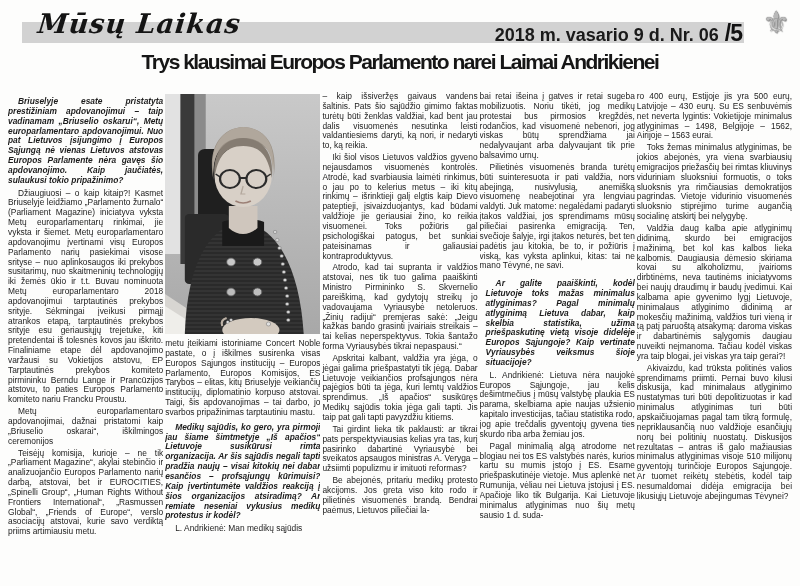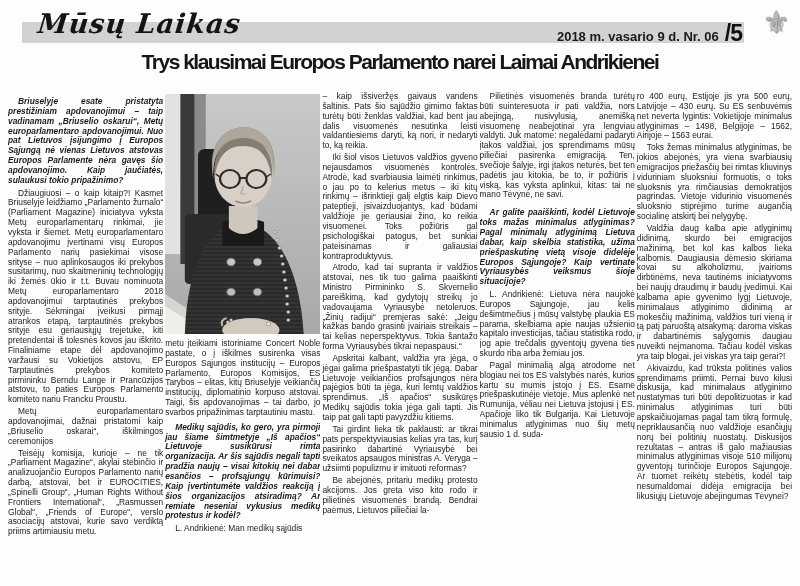--- a/index.html
+++ b/index.html
@@ -8,21 +8,21 @@
     font-family:"Liberation Sans", sans-serif;color:#1c1c1c;overflow:hidden;
   }
   
   .mast-bar{position:absolute;left:22px;top:22px;width:722px;height:21px;background:#d2d2d2;}
   .mast-title{
     position:absolute;left:38px;top:8px;
     font-family:"DejaVu Serif", serif;font-style:italic;font-weight:bold;
     font-size:27px;letter-spacing:1px;color:#141414;transform:skewX(-6deg);
   }
   .mast-right{position:absolute;right:58px;top:20px;display:flex;align-items:baseline;gap:6px;}
-  .mast-issue{font-weight:bold;font-size:13px;color:#1a1a1a;margin-left:33px;}
+  .mast-issue{font-weight:bold;font-size:18px;color:#1a1a1a;margin-left:33px;}
   .mast-page{font-weight:bold;font-size:23px;letter-spacing:-1px;color:#111;}
   .fleur{
     position:absolute;right:10px;top:4px;font-size:31px;color:#b9b9b9;
     text-shadow:0 0 1px #555, 1px 1px 1px #999;
   }
   
   .headline{
     position:absolute;top:50px;left:0;width:100%;text-align:center;
     font-size:21px;font-weight:bold;letter-spacing:-1.5px;color:#161616;margin:0;
   }
@@ -31,21 +31,21 @@
     position:absolute;top:92px;left:8px;width:784px;height:486px;
     display:flex;gap:2px;
   }
   .col{
     flex:1 1 0;overflow:hidden;text-align:justify;
     font-size:8.4px;line-height:9.85px;
   }
   .col p{margin:0 0 2px 0;text-indent:10px;}
   .col p.cont{text-indent:0;}
   .col p.question{font-weight:bold;font-style:italic;margin-top:5px;margin-bottom:3px;}
-  .col p.gap-top{margin-top:8px;}
+  .col p.gap-top{margin-top:8px;margin-left:6px;}
   
   .photo{width:100%;height:240px;margin:2px 0 5px 0;display:block;}
 </style>
 </head>
 <body>
 
 <div class="page">
 
   <div class="mast-bar"></div>
   <div class="mast-title">Mūsų Laikas</div>
@@ -145,20 +145,21 @@
     <div class="col">
       <p class="cont">– kaip išsiveržęs gaivaus vandens šaltinis. Pats šio sąjūdžio gimimo faktas turėtų būti ženklas valdžiai, kad bent jau dalis visuomenės nesutinka leisti valdantiesiems daryti, ką nori, ir nedaryti to, ką reikia.</p>
       <p>Iki šiol visos Lietuvos valdžios gyveno nejausdamos visuomenės kontrolės. Atrodė, kad svarbiausia laimėti rinkimus, o jau po to kelerius metus – iki kitų rinkimų – išrinktieji galį elgtis kaip Dievo pateptieji, įsivaizduojantys, kad būdami valdžioje jie geriausiai žino, ko reikia visuomenei. Toks požiūris gal psichologiškai patogus, bet sunkiai pateisinamas ir galiausiai kontraproduktyvus.</p>
       <p>Atrodo, kad tai supranta ir valdžios atstovai, nes tik tuo galima paaiškinti Ministro Pirmininko S. Skvernelio pareiškimą, kad gydytojų streikų jo vadovaujama Vyriausybė netoleruos. „Žinių radijui“ premjeras sakė: „Jeigu kažkas bando grasinti įvairiais streikais – tai kelias neperspektyvus. Tokia šantažo forma Vyriausybės tikrai nepaspausi.“</p>
       <p>Apskritai kalbant, valdžia yra jėga, o jėgai galima priešpastatyti tik jėgą. Dabar Lietuvoje veikiančios profsąjungos nėra pajėgios būti ta jėga, kuri lemtų valdžios sprendimus. „Iš apačios“ susikūręs Medikų sąjūdis tokia jėga gali tapti. Jis taip pat gali tapti pavyzdžiu kitiems.</p>
       <p>Tai girdint lieka tik paklausti: ar tikrai pats perspektyviausias kelias yra tas, kurį pasirinko dabartinė Vyriausybė bei sveikatos apsaugos ministras A. Veryga – užsiimti populizmu ir imituoti reformas?</p>
       <p>Be abejonės, pritariu medikų protesto akcijoms. Jos greta viso kito rodo ir pilietinės visuomenės brandą. Bendrai paėmus, Lietuvos piliečiai la-</p>
     </div>
 
     <div class="col">
+      <p class="cont">bai retai išeina į gatves ir retai sugeba mobilizuotis. Noriu tikėti, jog medikų protestai bus pirmosios kregždės, rodančios, kad visuomenė nebenori, jog viskas būtų sprendžiama jai nedalyvaujant arba dalyvaujant tik prie balsavimo urnų.</p>
       <p>Pilietinės visuomenės branda turėtų būti suinteresuota ir pati valdžia, nors abejingą, nusivylusią, anemišką visuomenę neabejotinai yra lengviau valdyti. Juk matome: negalėdami padaryti įtakos valdžiai, jos sprendimams mūsų piliečiai pasirenka emigraciją. Ten, svečioje šalyje, irgi įtakos neturės, bet ten padėtis jau kitokia, be to, ir požiūris į viską, kas vyksta aplinkui, kitas: tai ne mano Tėvynė, ne savi.</p>
       <p class="question gap-top">Ar galite paaiškinti, kodėl Lietuvoje toks mažas minimalus atlyginimas? Pagal minimalų atlyginimą Lietuva dabar, kaip skelbia statistika, užima priešpaskutinę vietą visoje didelėje Europos Sąjungoje? Kaip vertinate Vyriausybės veiksmus šioje situacijoje?</p>
       <p>L. Andrikienė: Lietuva nėra naujokė Europos Sąjungoje, jau kelis dešimtmečius į mūsų valstybę plaukia ES parama, skelbiama apie naujas užsienio kapitalo investicijas, tačiau statistika rodo, jog apie trečdalis gyventojų gyvena ties skurdo riba arba žemiau jos.</p>
       <p>Pagal minimalią algą atrodome net blogiau nei tos ES valstybės narės, kurios kartu su mumis įstojo į ES. Esame priešpaskutinėje vietoje. Mus aplenkė net Rumunija, vėliau nei Lietuva įstojusi į ES. Apačioje liko tik Bulgarija. Kai Lietuvoje minimalus atlyginimas nuo šių metų sausio 1 d. suda-</p>
     </div>
 
     <div class="col">
       <p class="cont">ro 400 eurų, Estijoje jis yra 500 eurų, Latvijoje – 430 eurų. Su ES senbuvėmis net neverta lygintis: Vokietijoje minimalus atlyginimas – 1498, Belgijoje – 1562, Airijoje – 1563 eurai.</p>
       <p>Toks žemas minimalus atlyginimas, be jokios abejonės, yra viena svarbiausių emigracijos priežasčių bei rimtas kliuvinys viduriniam sluoksniui formuotis, o toks sluoksnis yra rimčiausias demokratijos pagrindas. Vietoje vidurinio visuomenės sluoksnio stiprėjimo turime augančią socialinę atskirtį bei nelygybę.</p>
       <p>Valdžia daug kalba apie atlyginimų didinimą, skurdo bei emigracijos mažinimą, bet kol kas kalbos lieka kalbomis. Daugiausia dėmesio skiriama kovai su alkoholizmu, įvairioms dirbtinėms, neva tautinėms iniciatyvoms bei naujų draudimų ir baudų įvedimui. Kai kalbama apie gyvenimo lygį Lietuvoje, minimalaus atlyginimo didinimą ar mokesčių mažinimą, valdžios turi vieną ir tą patį paruoštą atsakymą: daroma viskas ir dabartinėmis sąlygomis daugiau nuveikti neįmanoma. Tačiau kodėl viskas yra taip blogai, jei viskas yra taip gerai?!</p>

